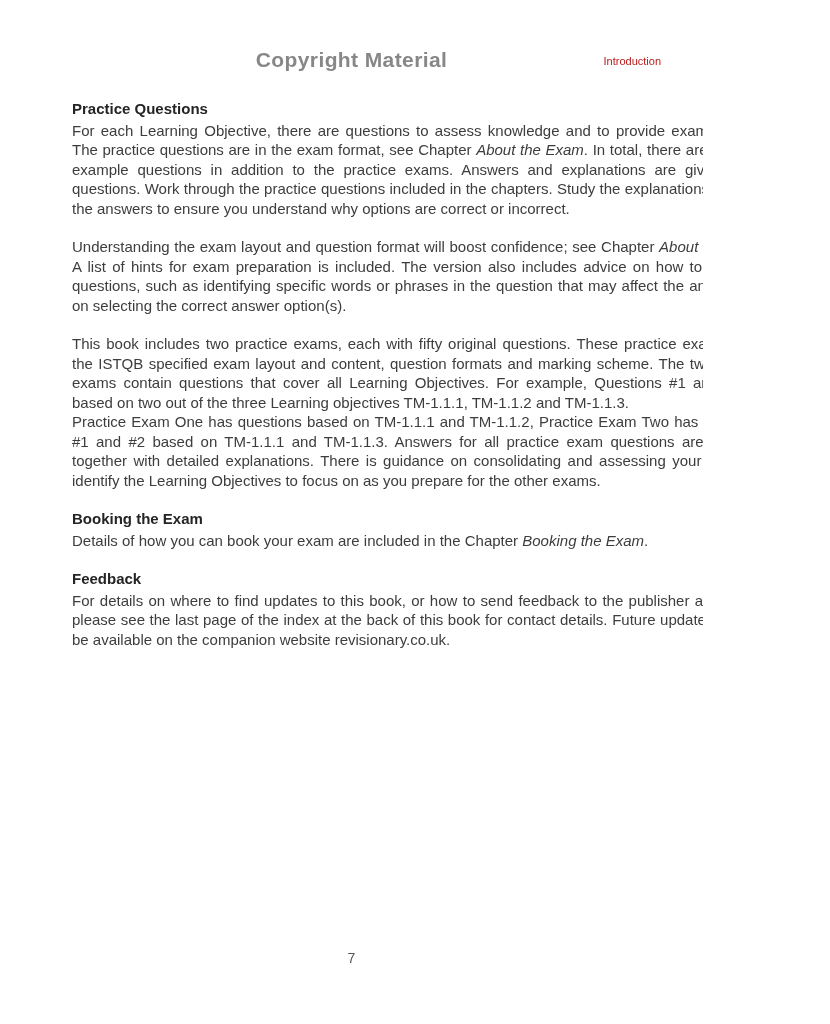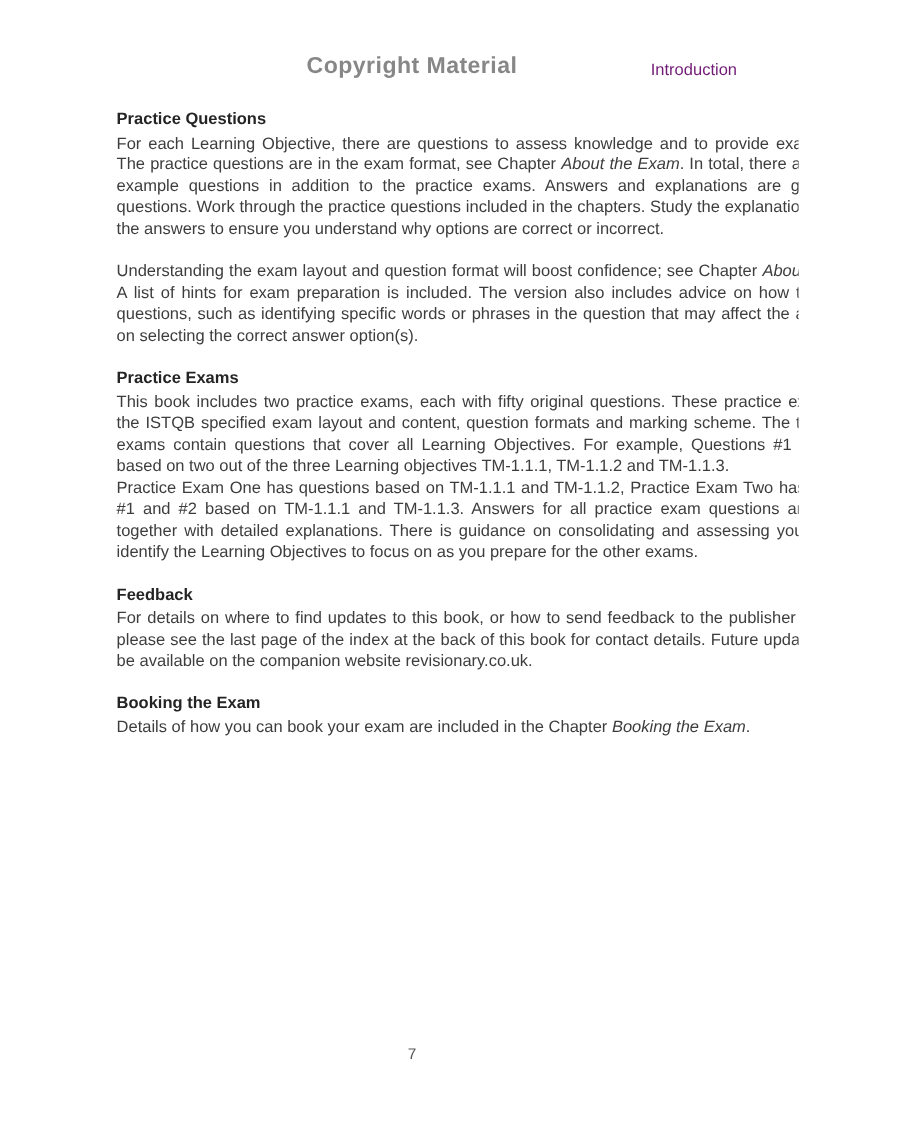--- a/index.html
+++ b/index.html
@@ -7,44 +7,43 @@
     padding: 0;
     background: #ffffff;
   }
   .page {
     position: relative;
     width: 703px;
     height: 1024px;
     background: #ffffff;
     font-family: "Liberation Sans", sans-serif;
     overflow: hidden;
-    margin-left: 23px;
   }
   .header-watermark {
     position: absolute;
     top: 48px;
     left: 0;
     width: 100%;
     text-align: center;
     font-size: 21px;
     font-weight: 600;
     letter-spacing: 0.4px;
     color: #878787;
   }
   .header-chapter {
     position: absolute;
     top: 55px;
-    right: 56px;
-    font-size: 15px;
-    color: #701a75;
+    right: 42px;
+    font-size: 11px;
+    color: #b91c1c;
   }
   .content {
     position: absolute;
     top: 99px;
-    left: 83px;
+    left: 72px;
     width: 699px;
   }
   .content section {
     margin: 0 0 19px 0;
   }
   .content h2 {
     margin: 0 0 2px 0;
     font-size: 15px;
     line-height: 19.5px;
     font-weight: bold;
@@ -78,28 +77,27 @@
 
   <div class="content" id="sections">
       <section>
         <h2>Practice Questions</h2>
         <p><span>For each Learning Objective, there are questions to assess knowledge and to provide exam practice. The practice questions are in the exam format, see Chapter </span><em>About the Exam</em><span>. In total, there are over 280 example questions in addition to the practice exams. Answers and explanations are given for all questions. Work through the practice questions included in the chapters. Study the explanations given for the answers to ensure you understand why options are correct or incorrect.</span></p>
       </section>
       <section>
         <p><span>Understanding the exam layout and question format will boost confidence; see Chapter </span><em>About the Exam</em><span>. A list of hints for exam preparation is included. The version also includes advice on how to approach questions, such as identifying specific words or phrases in the question that may affect the answer, and on selecting the correct answer option(s).</span></p>
       </section>
       <section>
-        <h2>Practice Exams</h2>
         <p><span>This book includes two practice exams, each with fifty original questions. These practice exams follow the ISTQB specified exam layout and content, question formats and marking scheme. The two practice exams contain questions that cover all Learning Objectives. For example, Questions #1 and #2 are based on two out of the three Learning objectives TM-1.1.1, TM-1.1.2 and TM-1.1.3.</span></p>
         <p><span>Practice Exam One has questions based on TM-1.1.1 and TM-1.1.2, Practice Exam Two has Questions #1 and #2 based on TM-1.1.1 and TM-1.1.3. Answers for all practice exam questions are included, together with detailed explanations. There is guidance on consolidating and assessing your results to identify the Learning Objectives to focus on as you prepare for the other exams.</span></p>
       </section>
       <section>
+        <h2>Booking the Exam</h2>
+        <p><span>Details of how you can book your exam are included in the Chapter </span><em>Booking the Exam</em><span>.</span></p>
+      </section>
+      <section>
         <h2>Feedback</h2>
         <p><span>For details on where to find updates to this book, or how to send feedback to the publisher and author, please see the last page of the index at the back of this book for contact details. Future updates will also be available on the companion website revisionary.co.uk.</span></p>
-      </section>
-      <section>
-        <h2>Booking the Exam</h2>
-        <p><span>Details of how you can book your exam are included in the Chapter </span><em>Booking the Exam</em><span>.</span></p>
       </section>
     </div>
 
   <div class="page-number">7</div>
 </div>
 
 </body></html>

